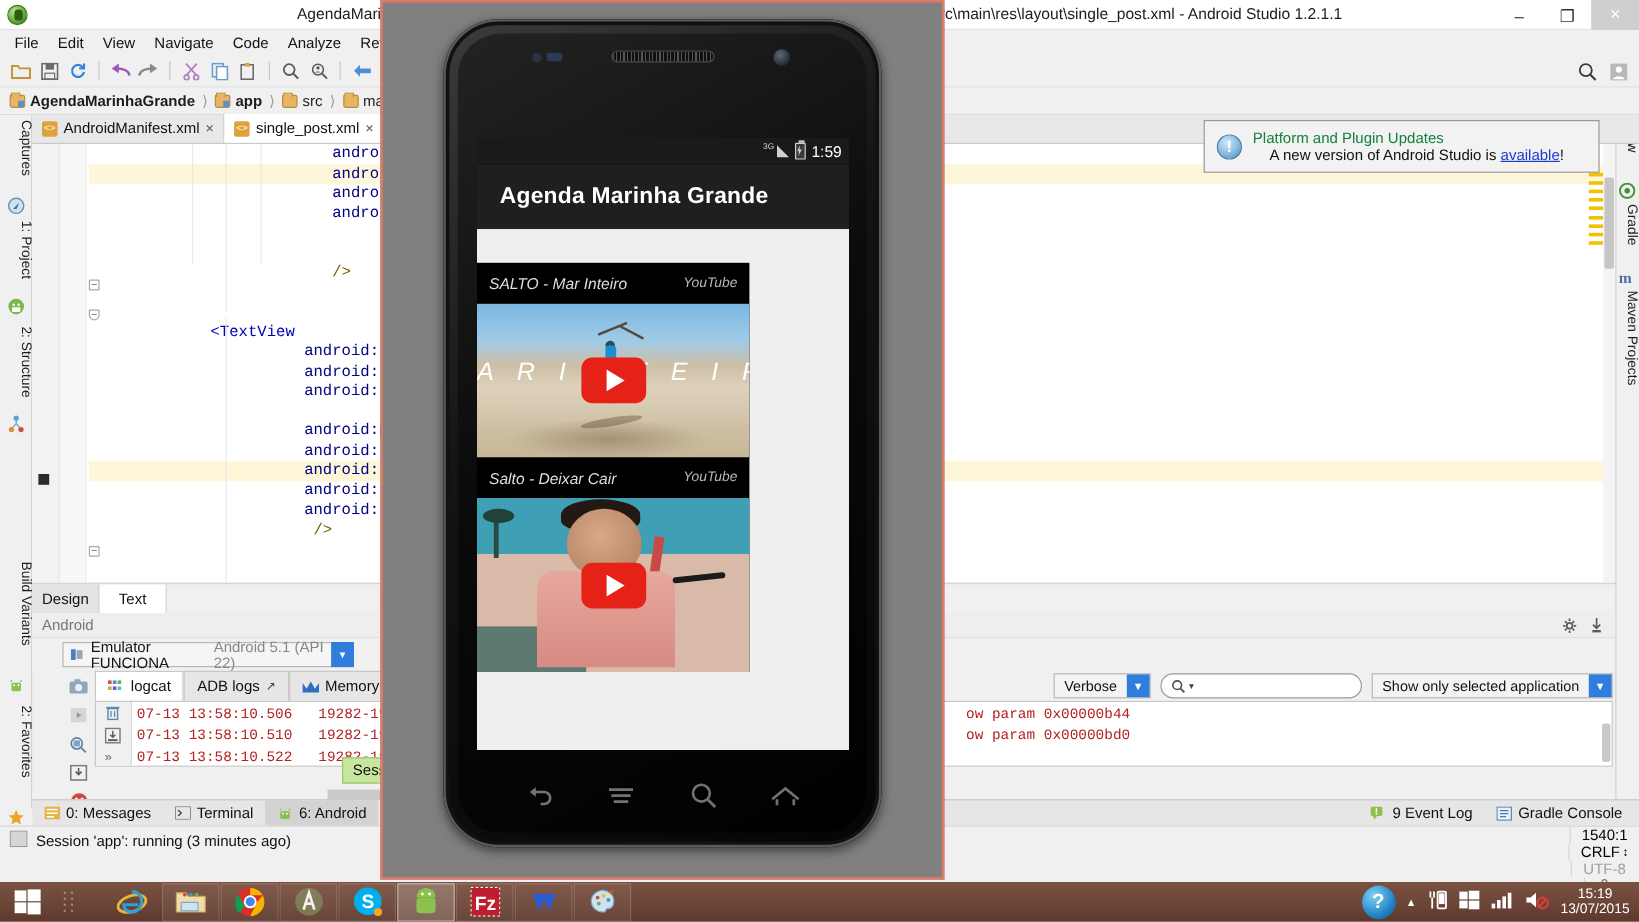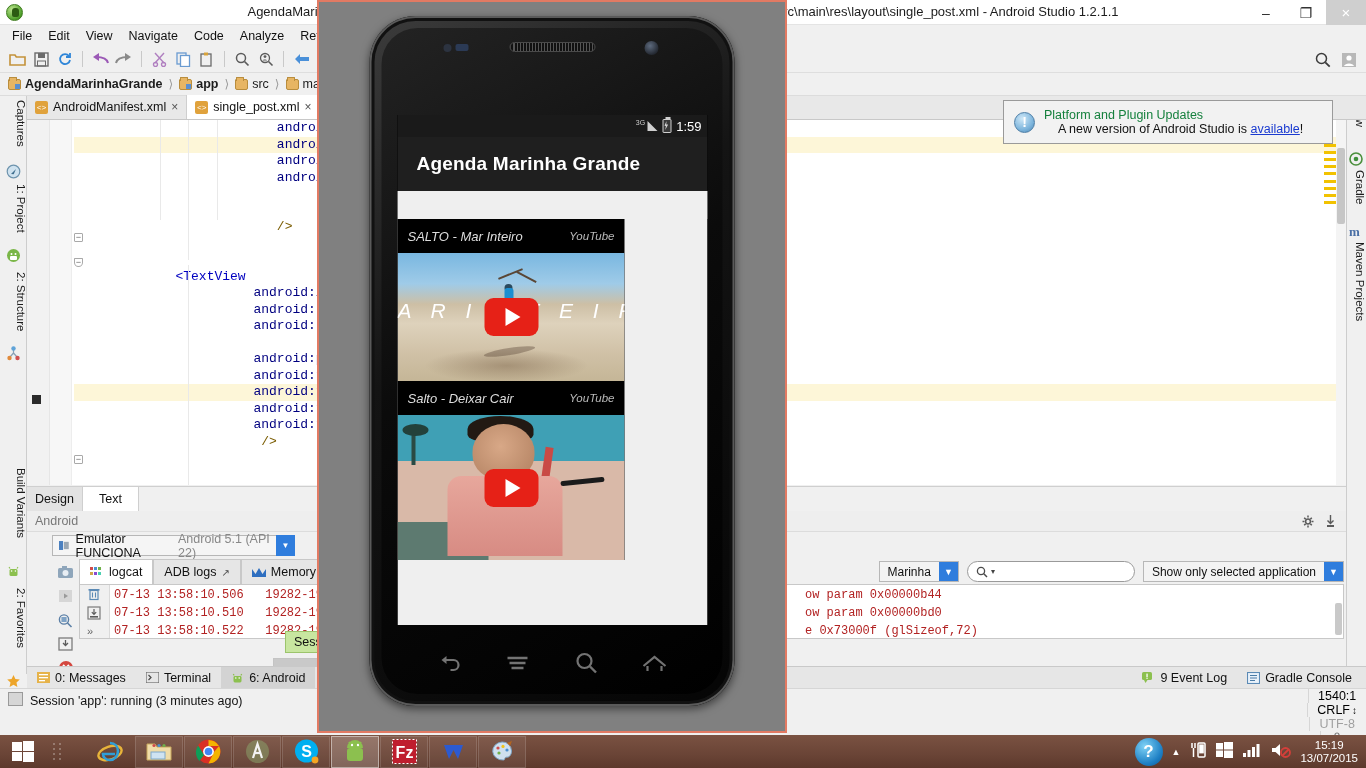--- a/index.html
+++ b/index.html
@@ -599,21 +599,21 @@
       <div class="lc-tab">
         <svg width="14" height="12" viewBox="0 0 14 12">
             <path d="M0 11V3l3.5 5L7 2l3.5 6L14 3v8z" fill="#d43f3a"></path>
           </svg>
         <span>CP</span>
       </div>
     </div>
 
     <div class="lc-filters">
       <div class="combo">
-        <span>Marinha</span>
+        <span>Verbose</span>
         <div class="arrow">▼</div>
       </div>
       <div class="searchbox">
         <svg width="12" height="12" viewBox="0 0 12 12">
             <circle cx="5" cy="5" r="3.6" fill="none" stroke="#4a4a4a" stroke-width="1.3"></circle>
             <path d="M7.8 7.8l3.2 3.2" stroke="#4a4a4a" stroke-width="1.5"></path>
           </svg>
         <span style="font-size:8px;color:#444">▾</span>
         <input style="border: none; outline: none; font-size: 12px; width: 120px; background: transparent;" placeholder="">
       </div>
@@ -642,21 +642,20 @@
         <div style="position:absolute;bottom:1px;left:7px;font-size:11px;color:#666">»</div>
       </div>
       <div style="position:absolute;left:34px;top:1px;right:0;">
         <div class="lcline">07-13 13:58:10.506   19282-19297/</div>
         <div class="lcline">07-13 13:58:10.510   19282-19297/</div>
         <div class="lcline">07-13 13:58:10.522   19282-19297/</div>
       </div>
       <div style="position:absolute;left:725px;top:1px;right:0;">
         <div class="lcline">ow param 0x00000b44</div>
         <div class="lcline">ow param 0x00000bd0</div>
-        <div class="lcline">e 0x73000f (glSizeof,72)</div>
       </div>
       <div style="position:absolute;right:1px;top:18px;width:7px;height:32px;background:#c9c9c9;border-radius:2px"></div>
     </div>
 
     <div style="position:absolute;left:246px;bottom:4px;width:450px;height:12px;border:1px solid #c4c4c4;background:#f5f5f5">
       <div style="width:200px;height:100%;background:#c9c9c9"></div>
     </div>
     <div class="sessionbadge">Session</div>
   </div>
 

